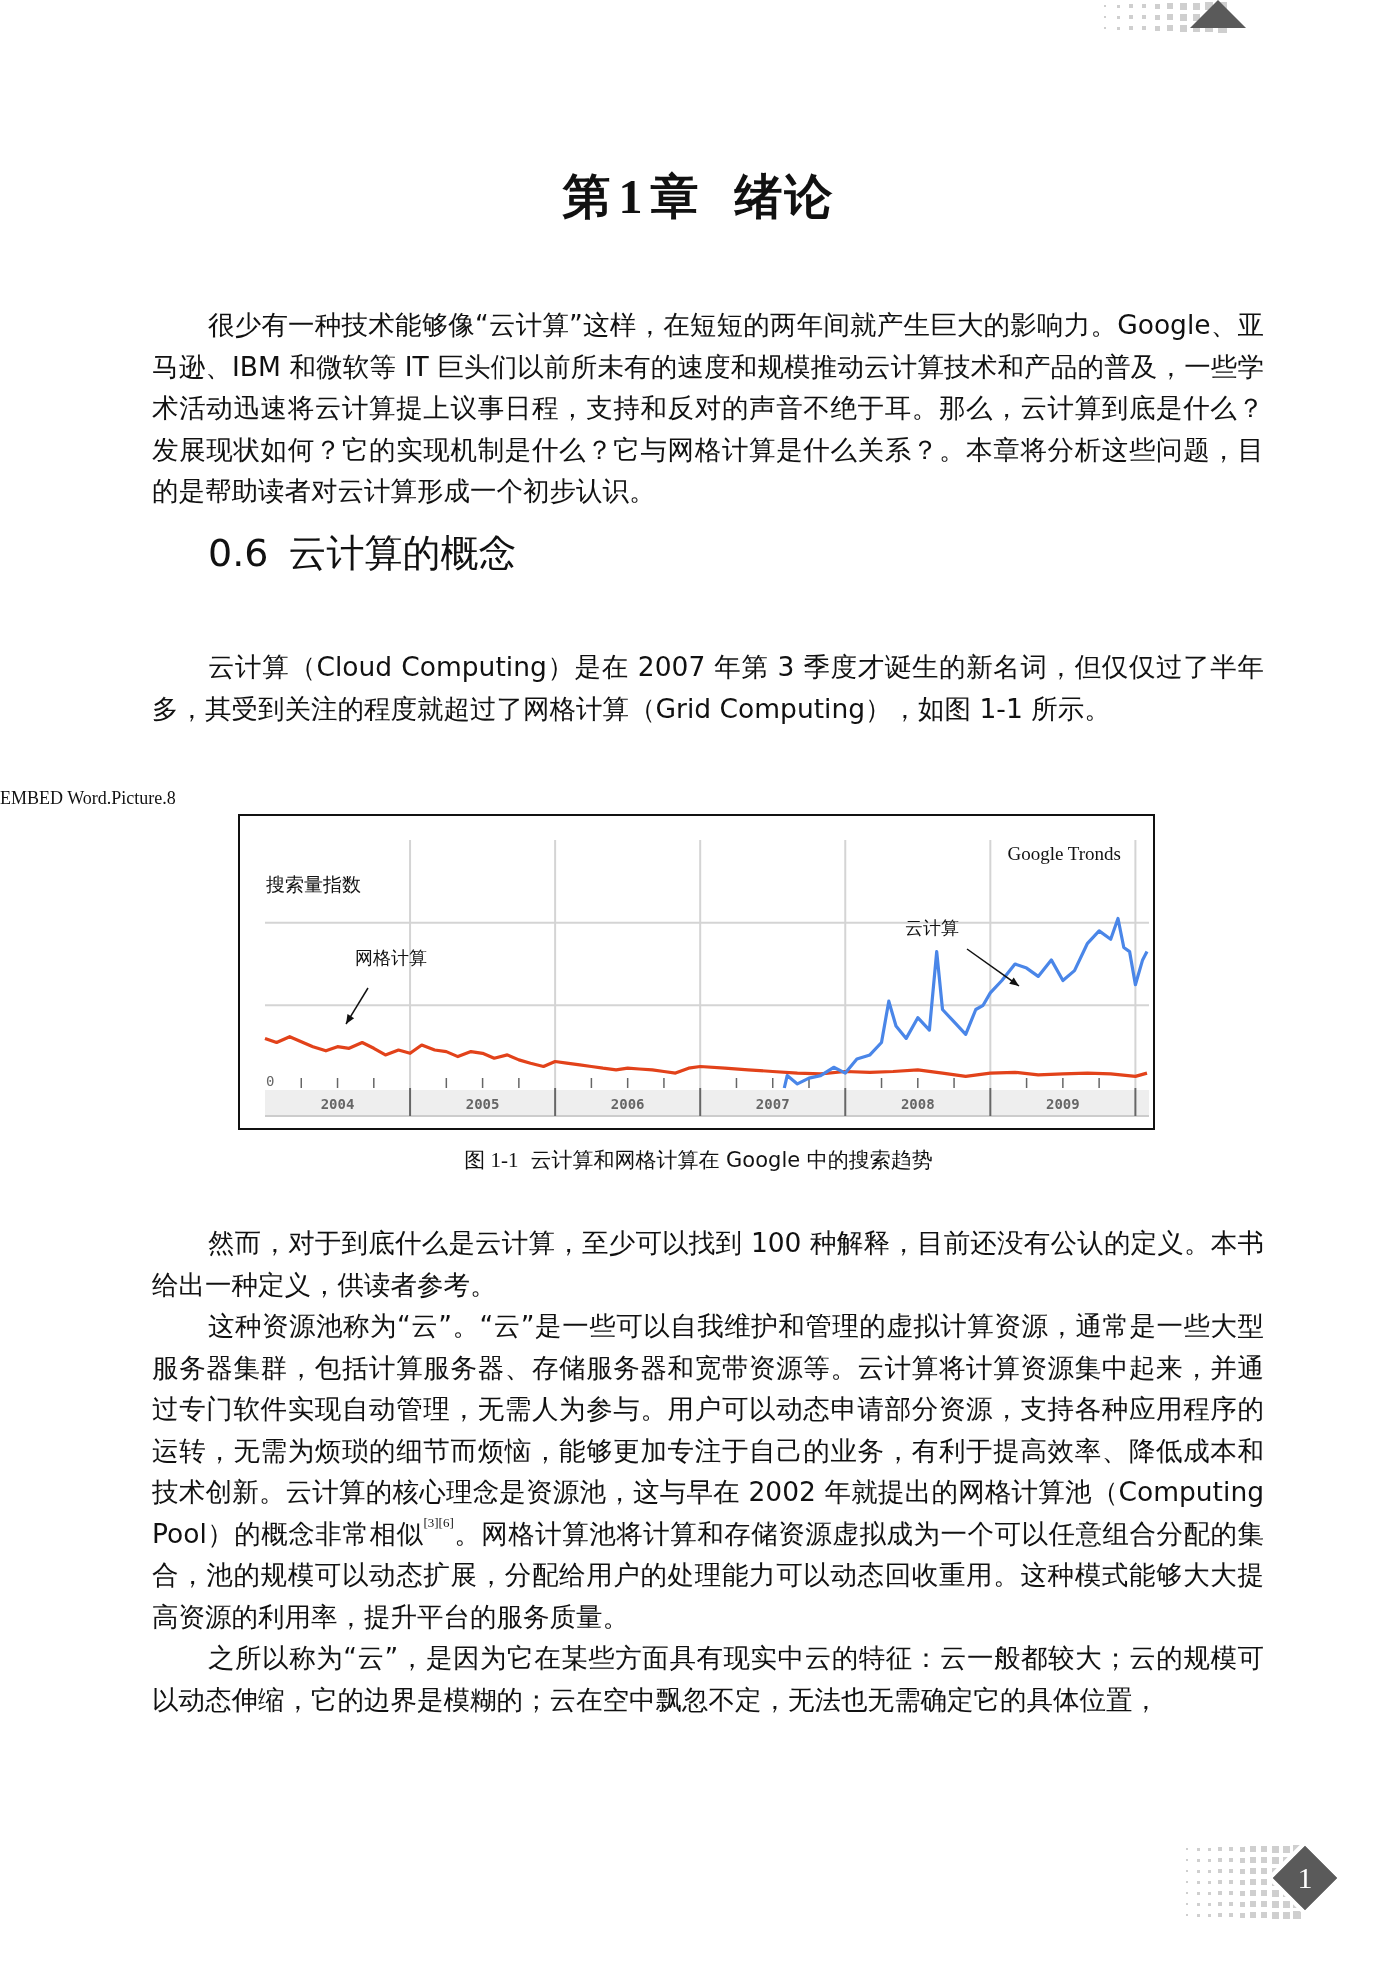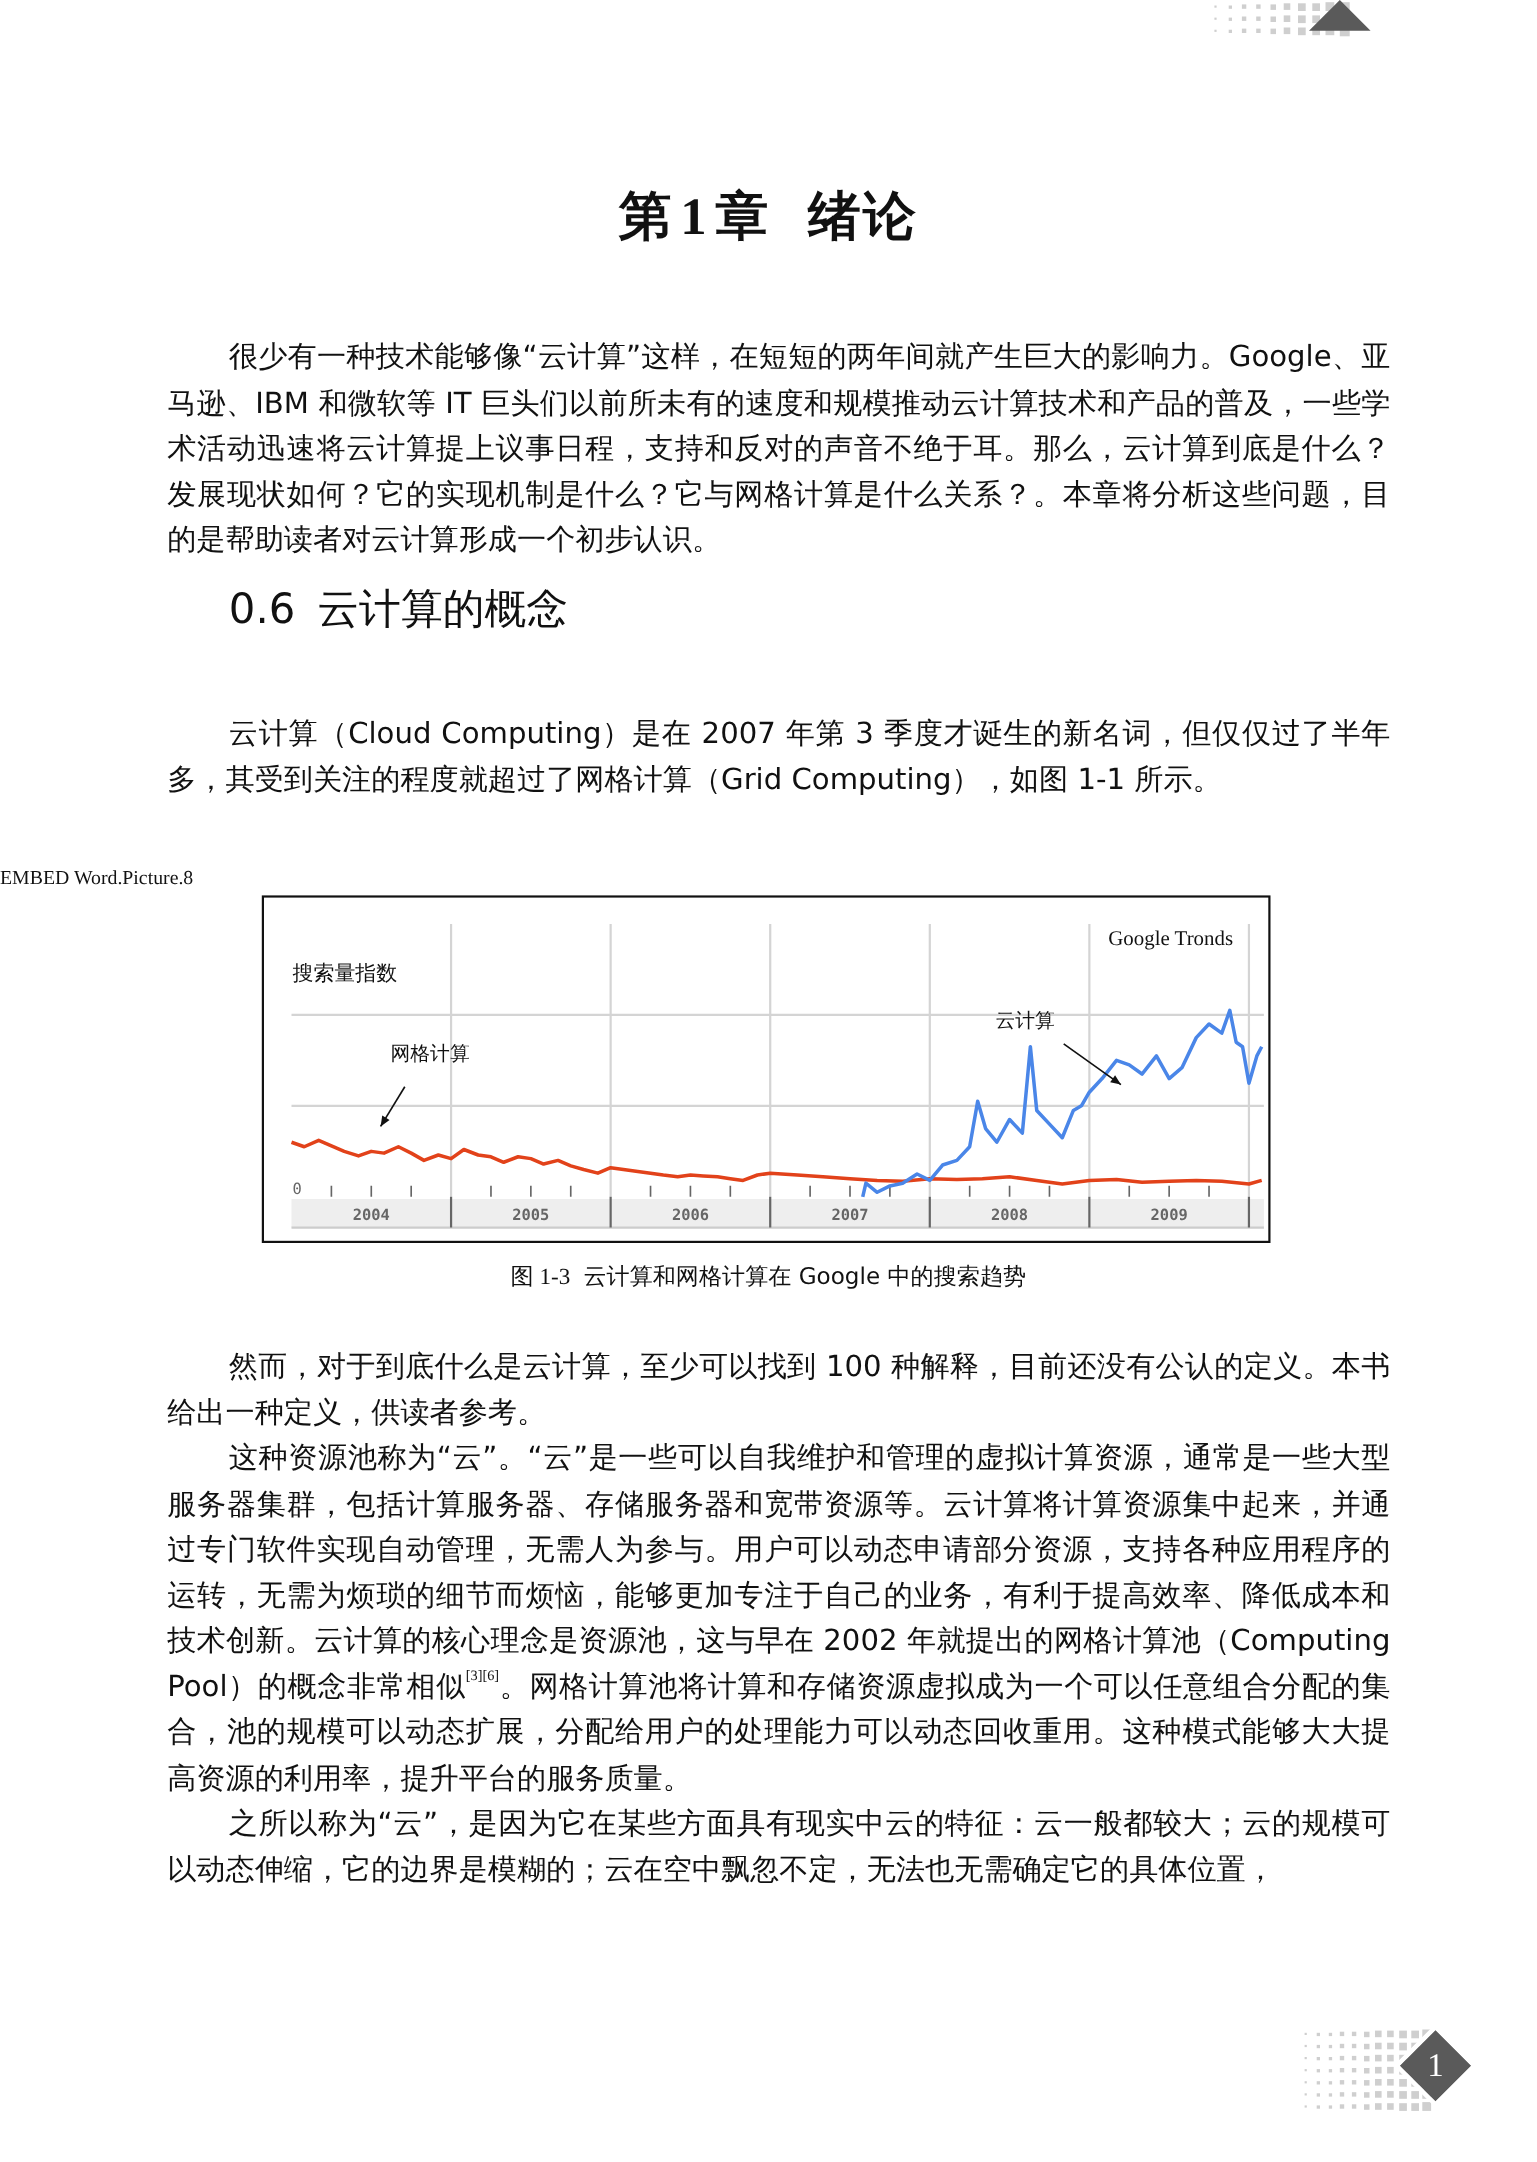--- a/index.html
+++ b/index.html
@@ -145,21 +145,21 @@
       <polygon points="779,170 769.2376069843459,167.8330476221412 773.752951773656,161.48715764797555" fill="#111"></polygon>
     </svg>
   <div class="chart-ylabel">搜索量指数</div>
   <div class="chart-brand">Google Tronds</div>
   <div class="abs" style="left:115px; top:130px; font-size:18px;">网格计算</div>
   <div class="abs" style="left:665px; top:100px; font-size:18px;">云计算</div>
   <div class="abs" style="left:26px; top:257px; font-size:14px; color:#666; font-family:'DejaVu Sans Mono',monospace;">0</div>
 </div>
 
 <div class="figure-caption">
-  <span class="fig-num">图 1-3</span><span>云计算和网格计算在 Google 中的搜索趋势</span>
+  <span class="fig-num">图 1-1</span><span>云计算和网格计算在 Google 中的搜索趋势</span>
 </div>
 
 <div class="para" style="top:1222px;">
   <p>然而，对于到底什么是云计算，至少可以找到 100 种解释，目前还没有公认的定义。本书给出一种定义，供读者参考。</p>
   <p><span>这种资源池称为“云”。“云”是一些可以自我维护和管理的虚拟计算资源，通常是一些大型服务器集群，包括计算服务器、存储服务器和宽带资源等。云计算将计算资源集中起来，并通过专门软件实现自动管理，无需人为参与。用户可以动态申请部分资源，支持各种应用程序的运转，无需为烦琐的细节而烦恼，能够更加专注于自己的业务，有利于提高效率、降低成本和技术创新。云计算的核心理念是资源池，这与早在 2002 年就提出的网格计算池（Computing Pool）的概念非常相似</span><sup>[3][6]</sup><span>。网格计算池将计算和存储资源虚拟成为一个可以任意组合分配的集合，池的规模可以动态扩展，分配给用户的处理能力可以动态回收重用。这种模式能够大大提高资源的利用率，提升平台的服务质量。</span></p>
   <p>之所以称为“云”，是因为它在某些方面具有现实中云的特征：云一般都较大；云的规模可以动态伸缩，它的边界是模糊的；云在空中飘忽不定，无法也无需确定它的具体位置，</p>
 </div>
 
 <div class="dotgrid" id="botdots" style="left:1183px; top:1845px; grid-template-columns:repeat(11,8px); grid-auto-rows:8px;">
     <span style="width: 2px; height: 2px; place-self: center;"></span>

